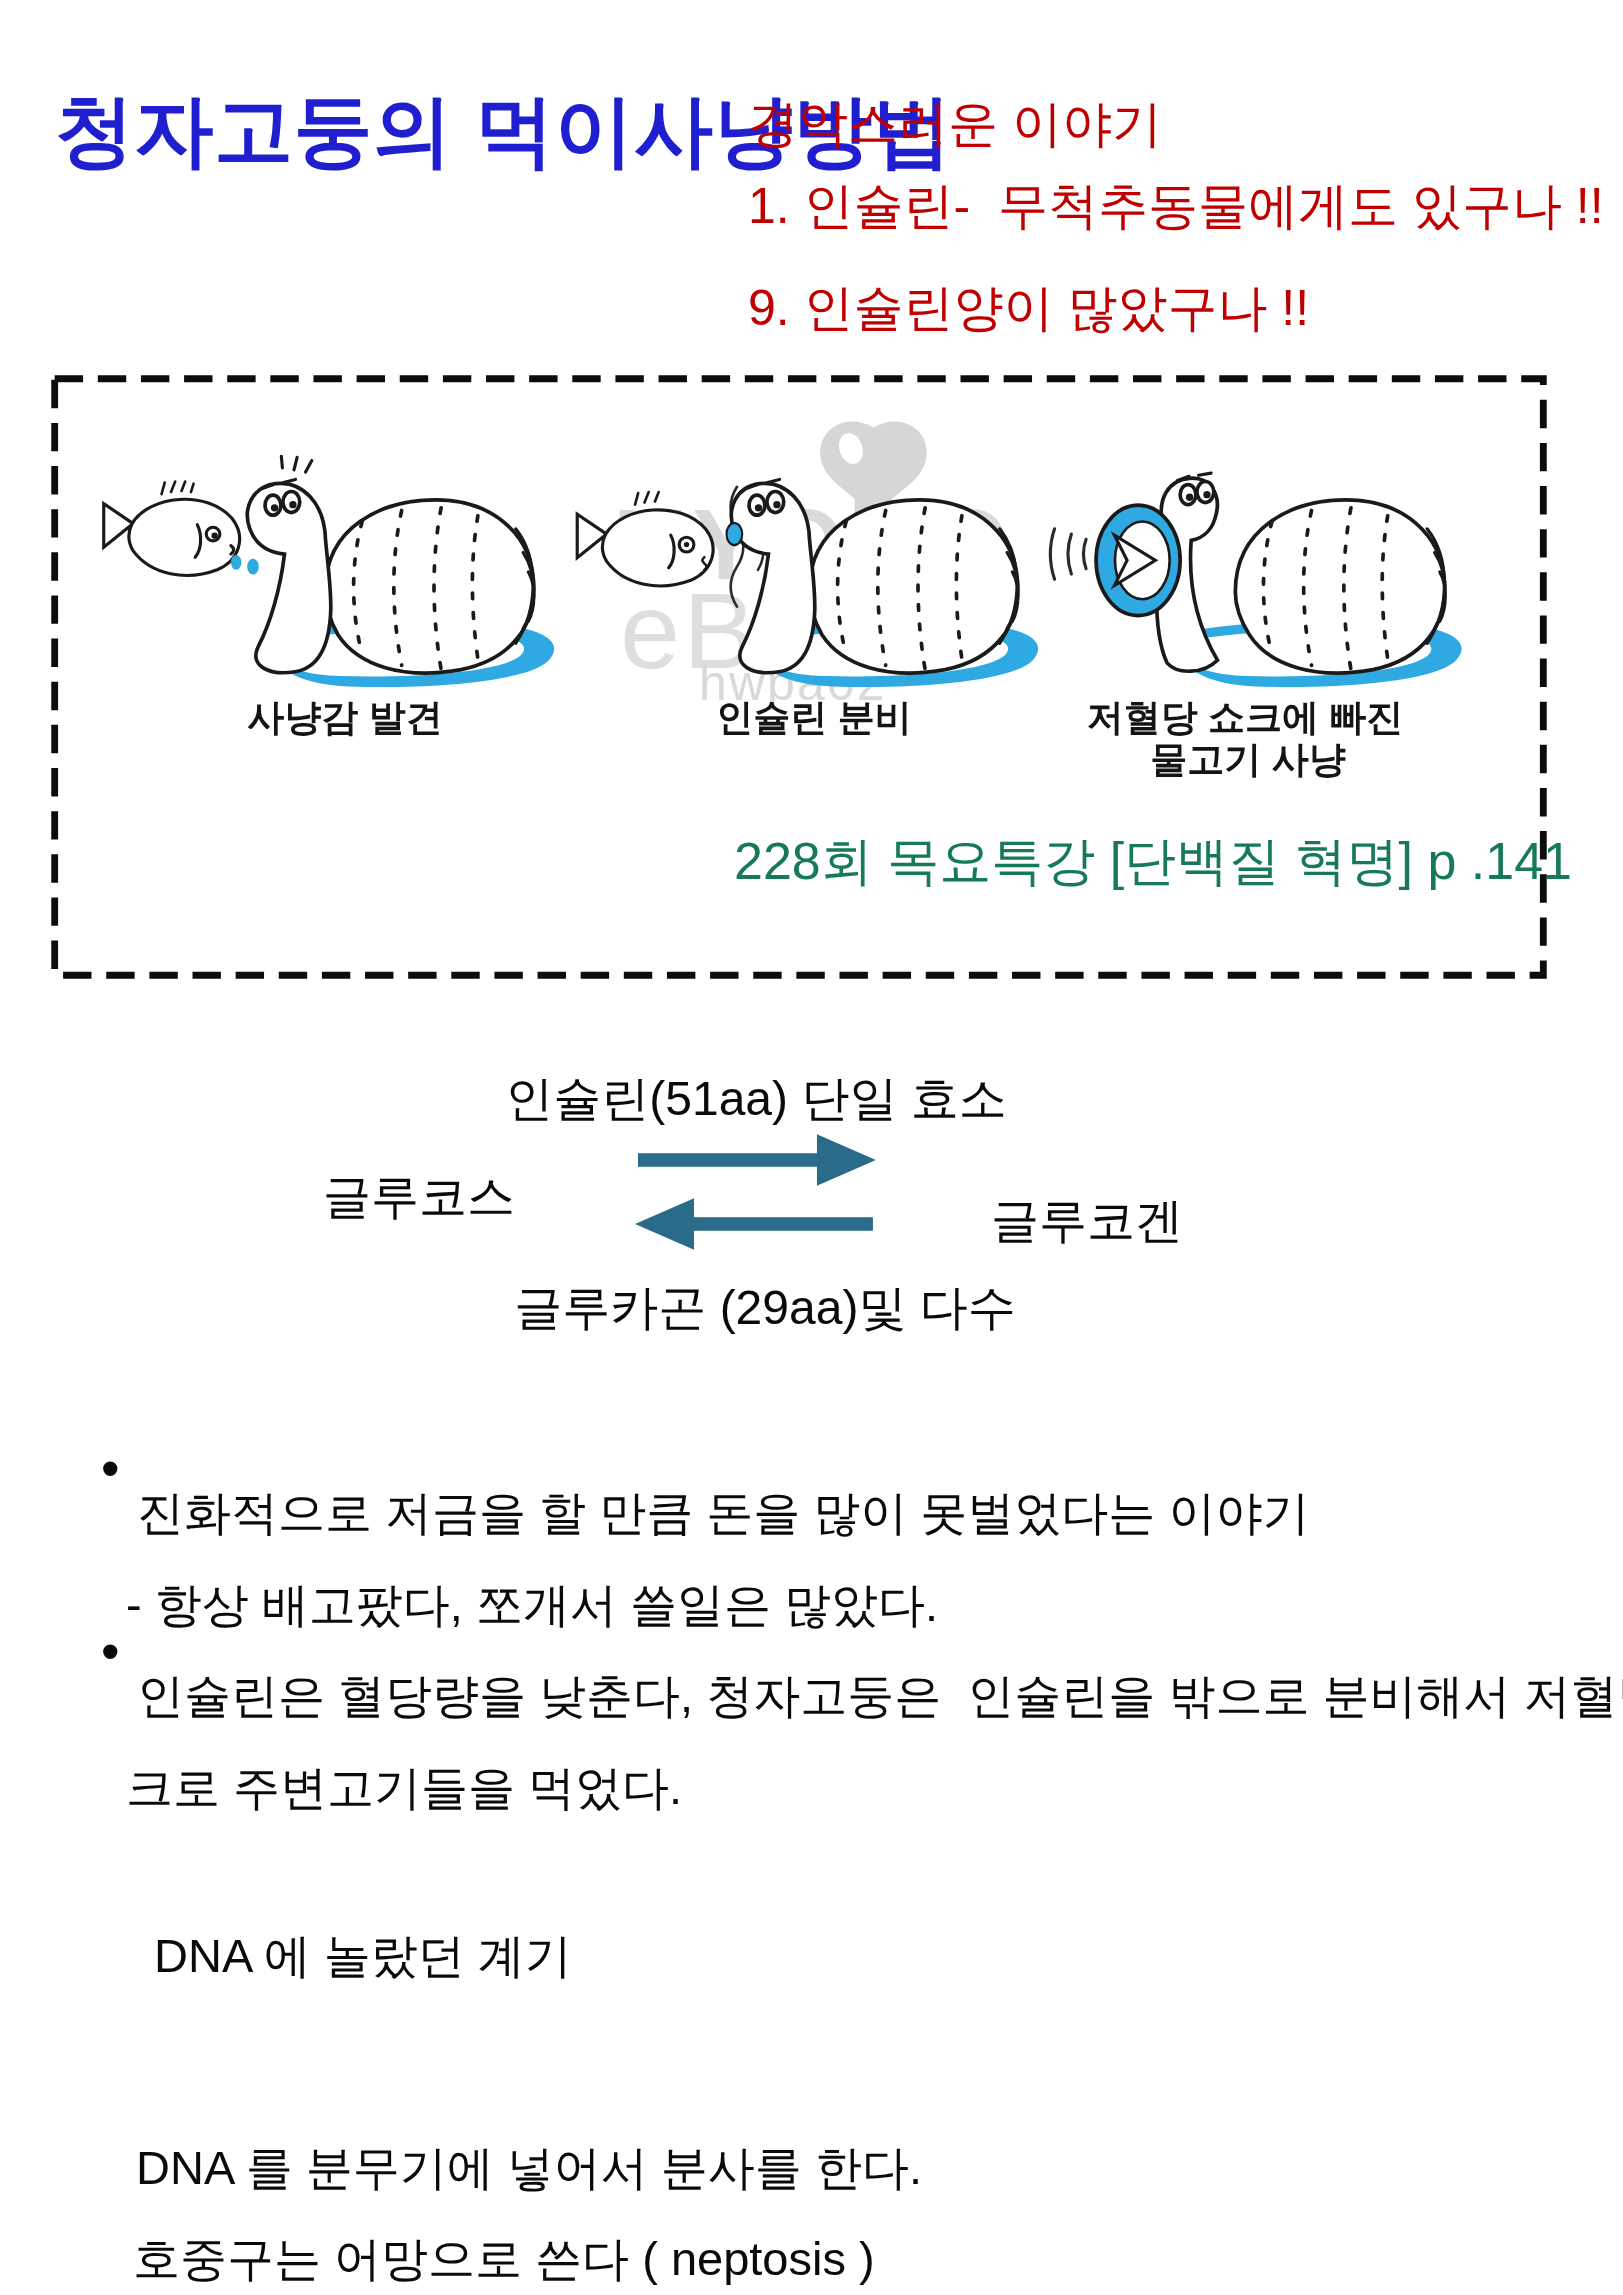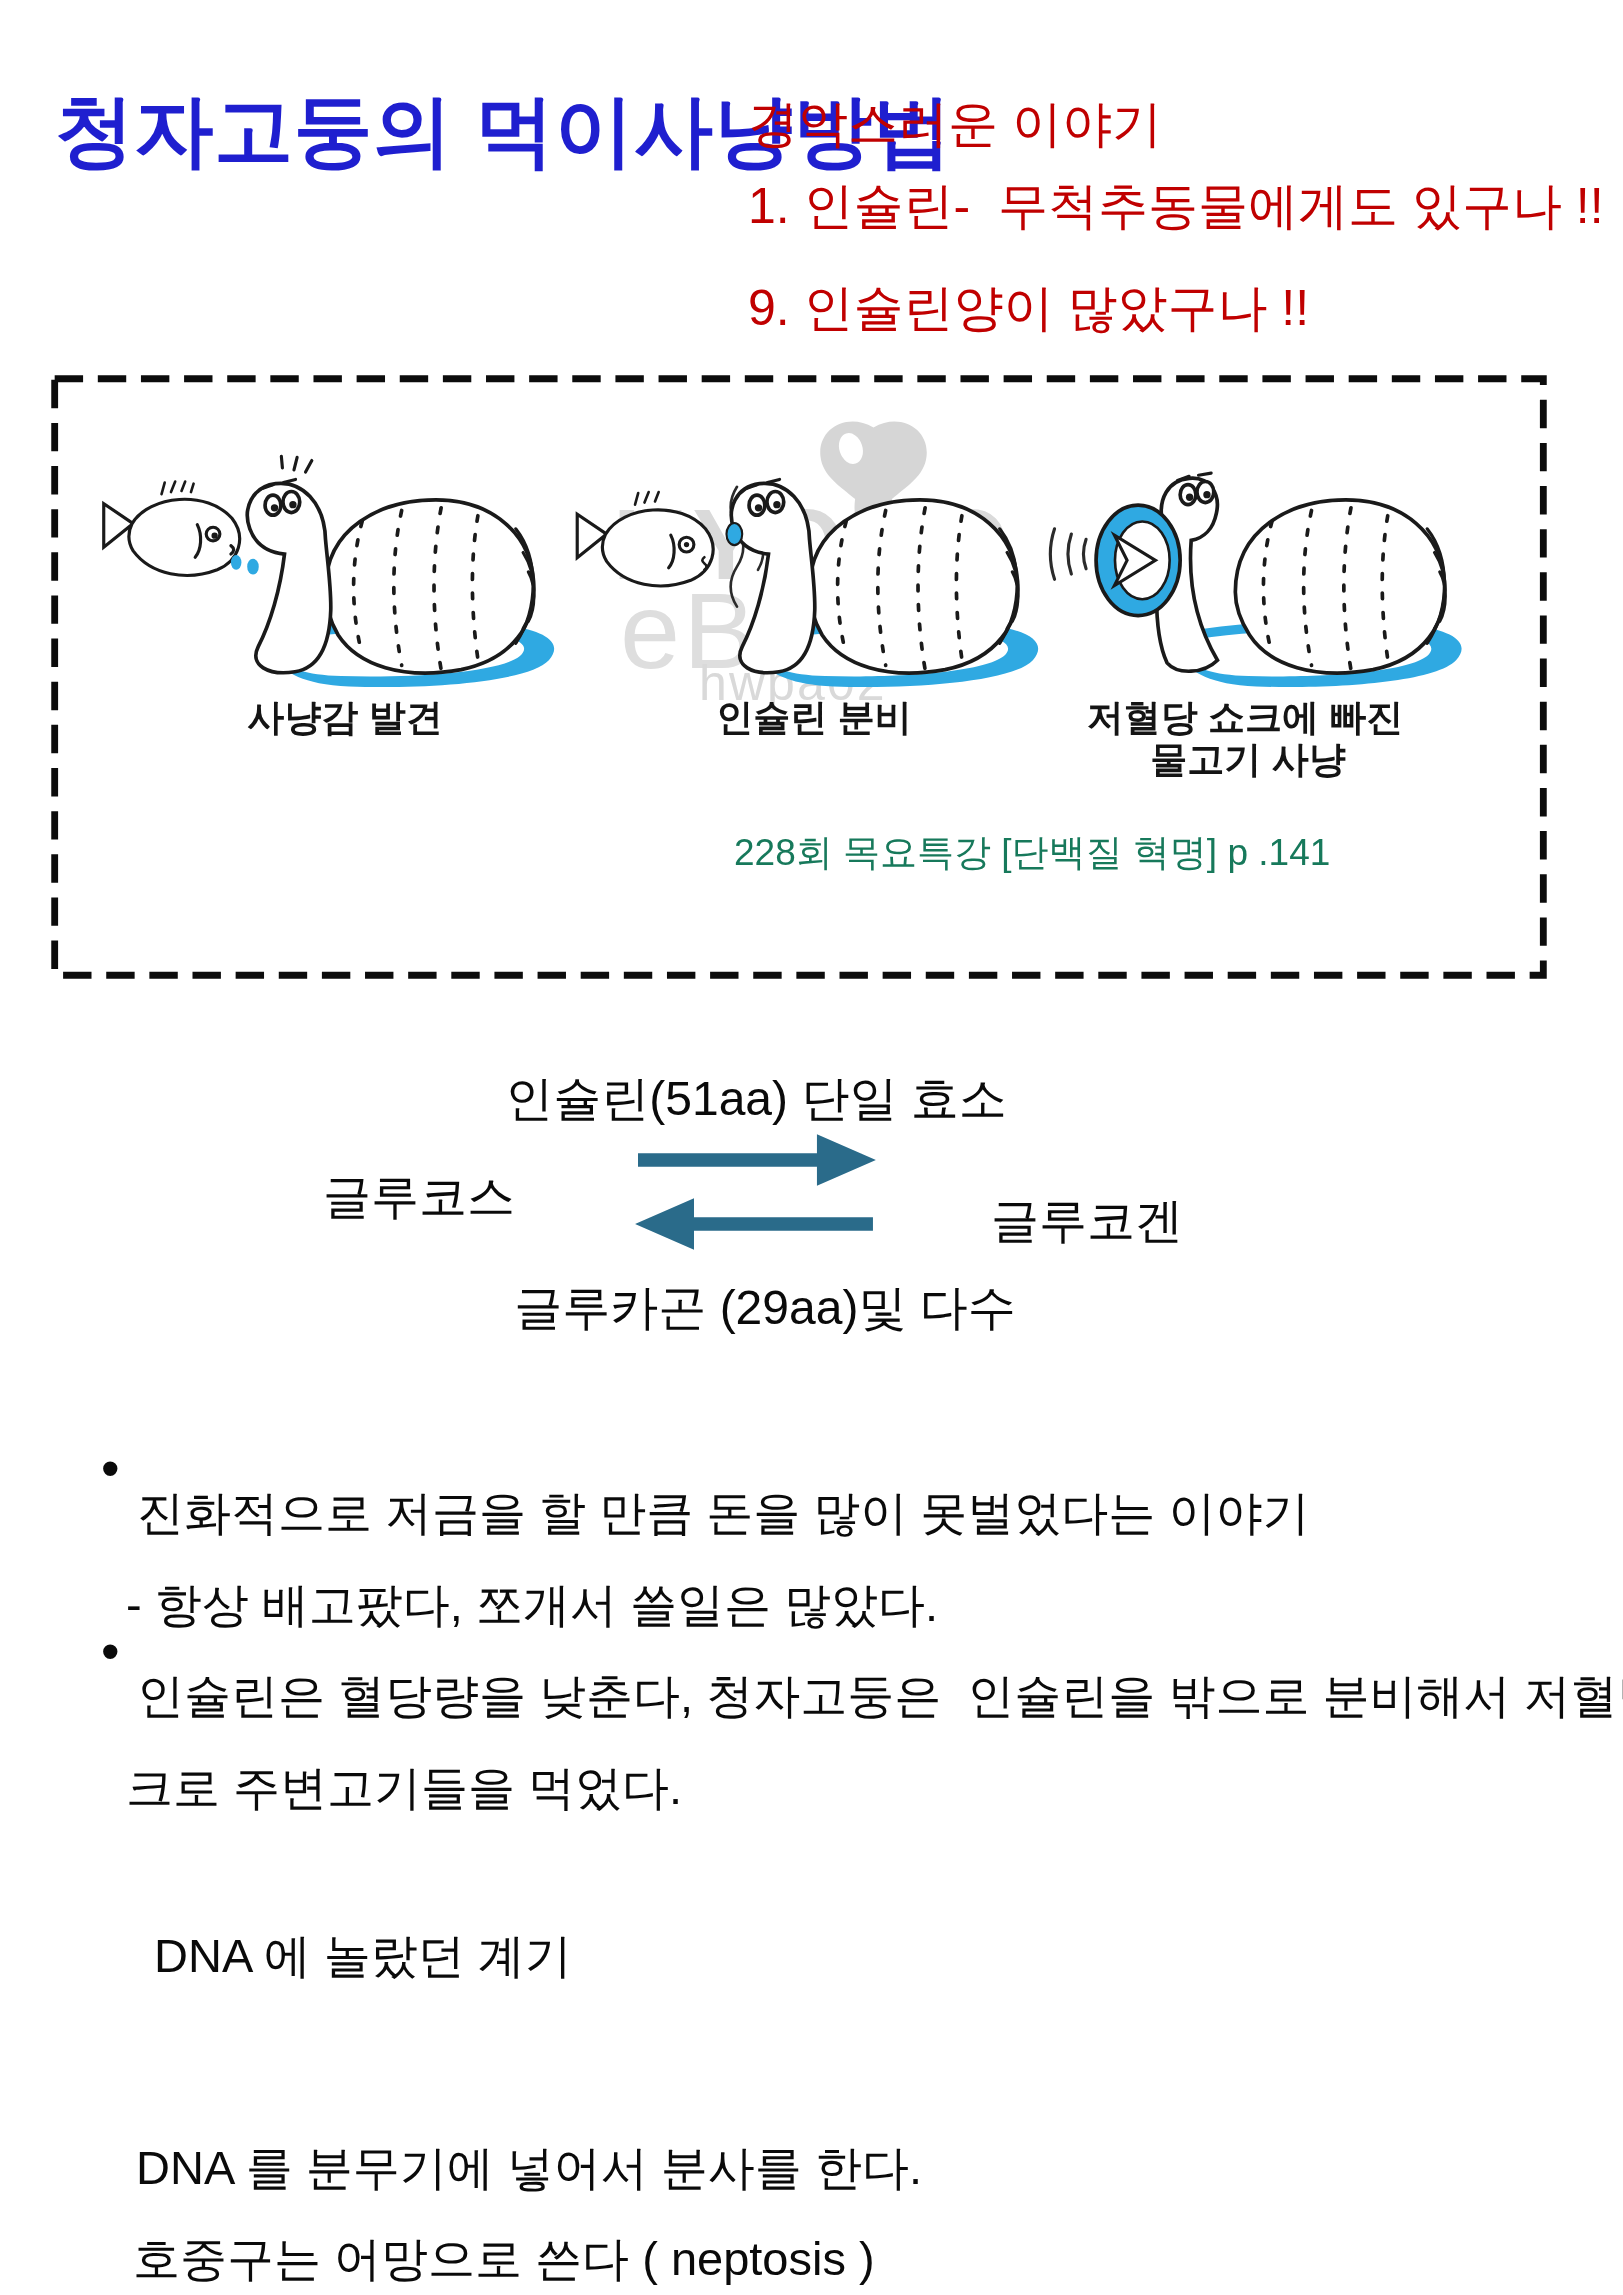--- a/index.html
+++ b/index.html
@@ -9,21 +9,21 @@
     background:#ffffff;
     overflow:hidden;
     font-family:"Liberation Sans","DejaVu Sans",sans-serif;
     color:#0a0a0a;
   }
   .abs{position:absolute;white-space:pre;line-height:1.15;}
   .center{transform:translateX(-50%);}
   .title{font-size:79px;font-weight:bold;color:#1f1fcf;letter-spacing:0.5px;}
   .red{font-size:50px;color:#c00000;}
   .caption{font-size:37px;font-weight:bold;color:#141414;}
-  .source{font-size:37px;color:#17795b;}
+  .source{font-size:52px;color:#17795b;}
   .dia{font-size:48px;color:#0a0a0a;}
   .body-text{font-size:47px;color:#0a0a0a;margin-top:47px;}
   .dot{font-size:53px;color:#0a0a0a;}
   .wm-kyobo{font-size:100px;font-weight:bold;letter-spacing:7.4px;color:#dadada;}
   .wm-ebook{font-size:108px;letter-spacing:3.2px;color:#dedede;}
   .wm-id{font-size:50px;color:#d9d9d9;letter-spacing:2.1px;}
   svg{display:block;}
   .panel{position:absolute;z-index:3;}
   .wm-layer{position:absolute;z-index:1;}
   .cap{z-index:4;}

